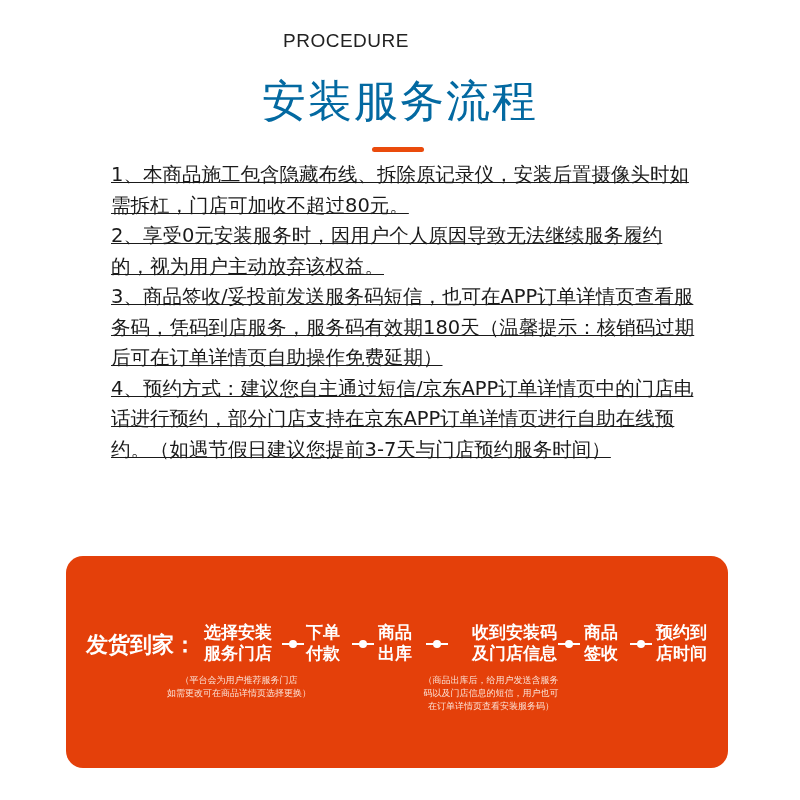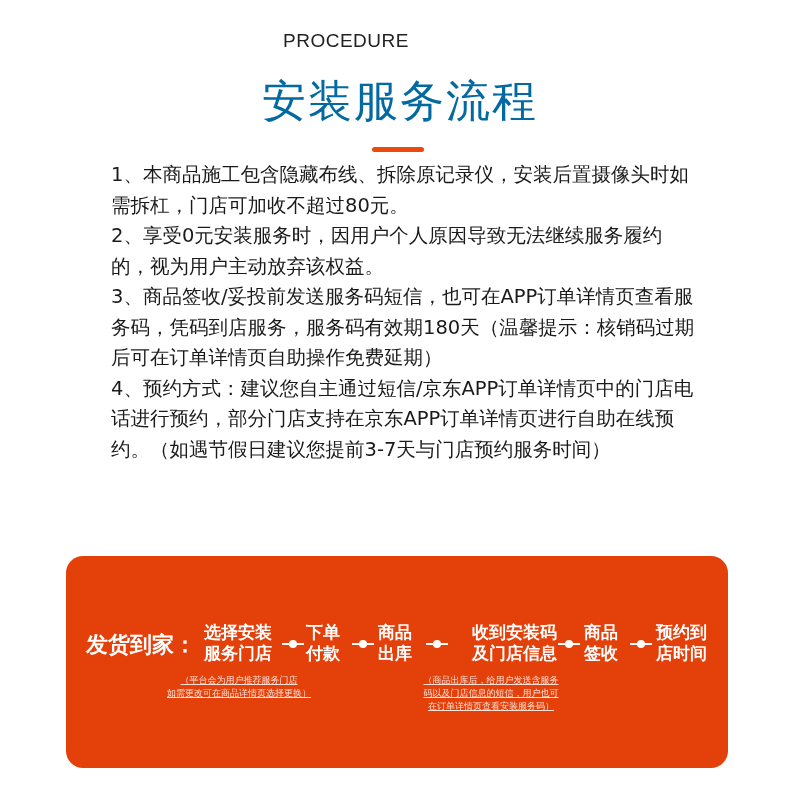--- a/index.html
+++ b/index.html
@@ -14,21 +14,21 @@
     .title {
       position: absolute; top: 66px; left: 0; width: 800px; text-align: center;
       font-size: 44px; font-weight: normal; color: #0369a1; letter-spacing: 2px; line-height: 70px;
     }
     .underline {
       position: absolute; top: 147px; left: 372px; width: 52px; height: 5px;
       background: #ea4b0c; border-radius: 3px;
     }
     .body-text {
       position: absolute; top: 160px; left: 111px; width: 590px;
-      font-size: 19.5px; line-height: 30.5px; color: #1a1a1a;
+      font-size: 19.5px; line-height: 30.5px; color: #1a1a1a; text-decoration: underline;
     }
     .body-text p { margin: 0; }
     .banner {
       position: absolute; top: 556px; left: 66px; width: 662px; height: 212px;
       background: #e4400a; border-radius: 17px; color: #fff;
     }
     .flow-label {
       position: absolute; top: 74px; left: 20px; font-size: 22px; font-weight: bold; line-height: 30px;
     }
     .step {
@@ -36,21 +36,21 @@
     }
     .step span { display: block; }
     .conn {
       position: absolute; top: 87px; width: 22px; height: 2px; background: #fff;
     }
     .conn::after {
       content: ""; position: absolute; left: 7px; top: -3px; width: 8px; height: 8px;
       border-radius: 50%; background: #fff;
     }
     .note {
-      position: absolute; font-size: 9px; line-height: 13px; text-align: center; color: #fbe1d6; text-decoration: underline;
+      position: absolute; font-size: 9px; line-height: 13px; text-align: center; color: #fbe1d6;
     }
   </style>
 </head>
 <body>
 
 <div class="eyebrow">PROCEDURE</div>
 <div class="title">安装服务流程</div>
 <div class="underline"></div>
 
 <div class="body-text">

